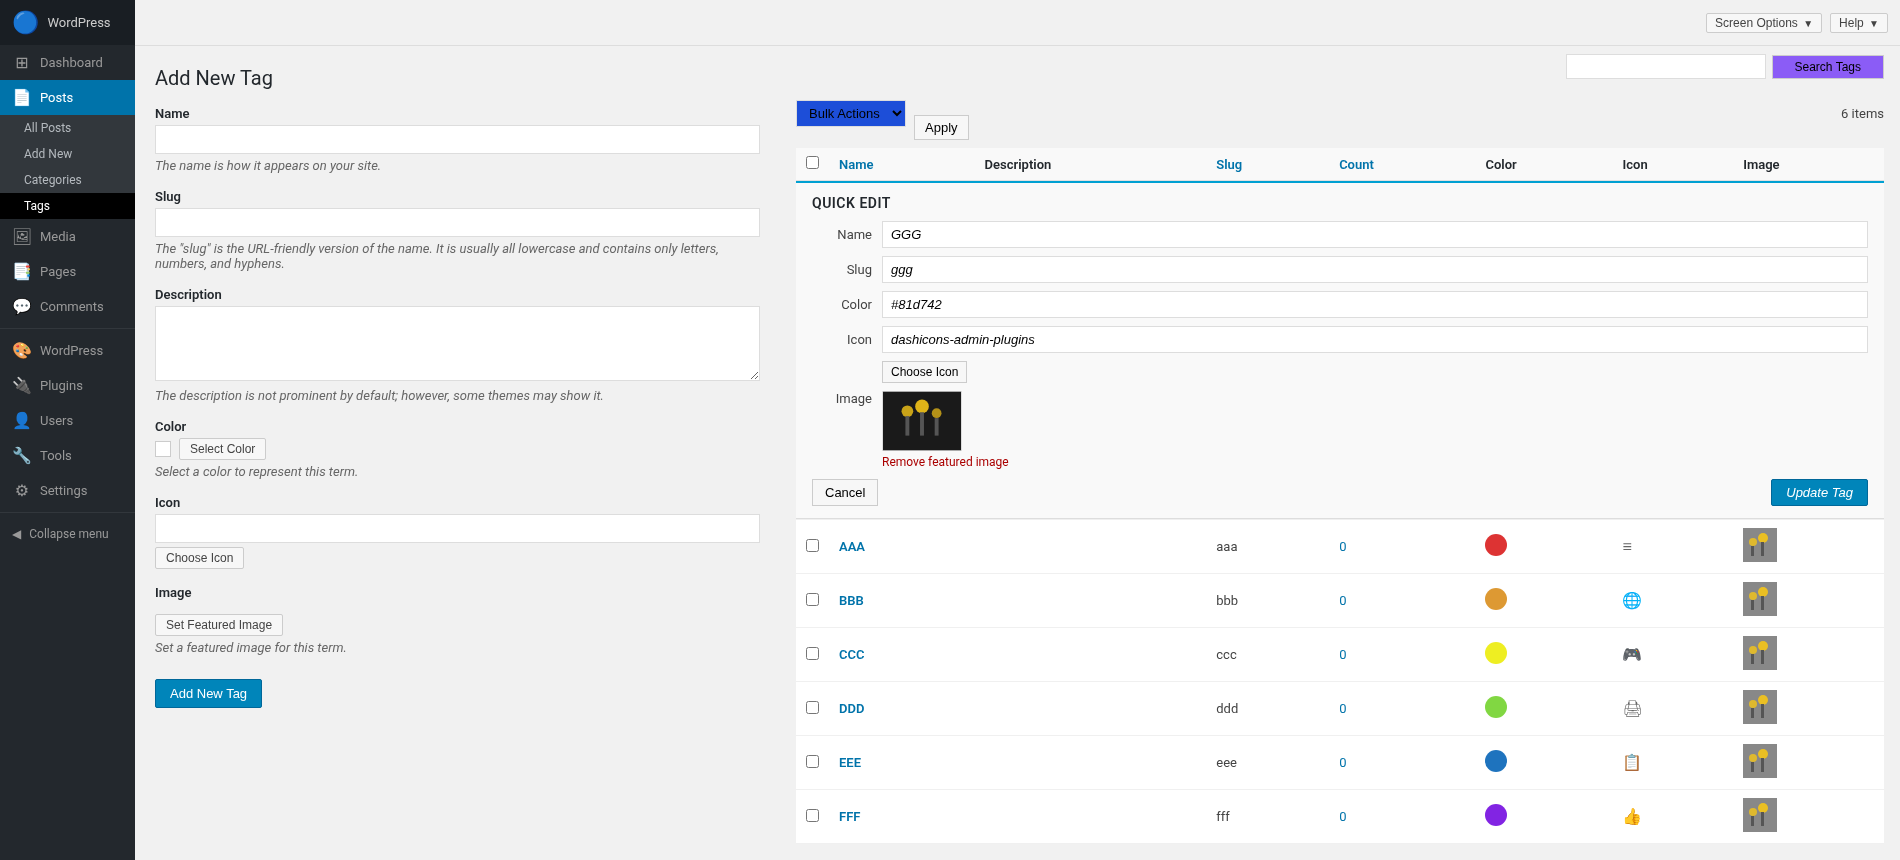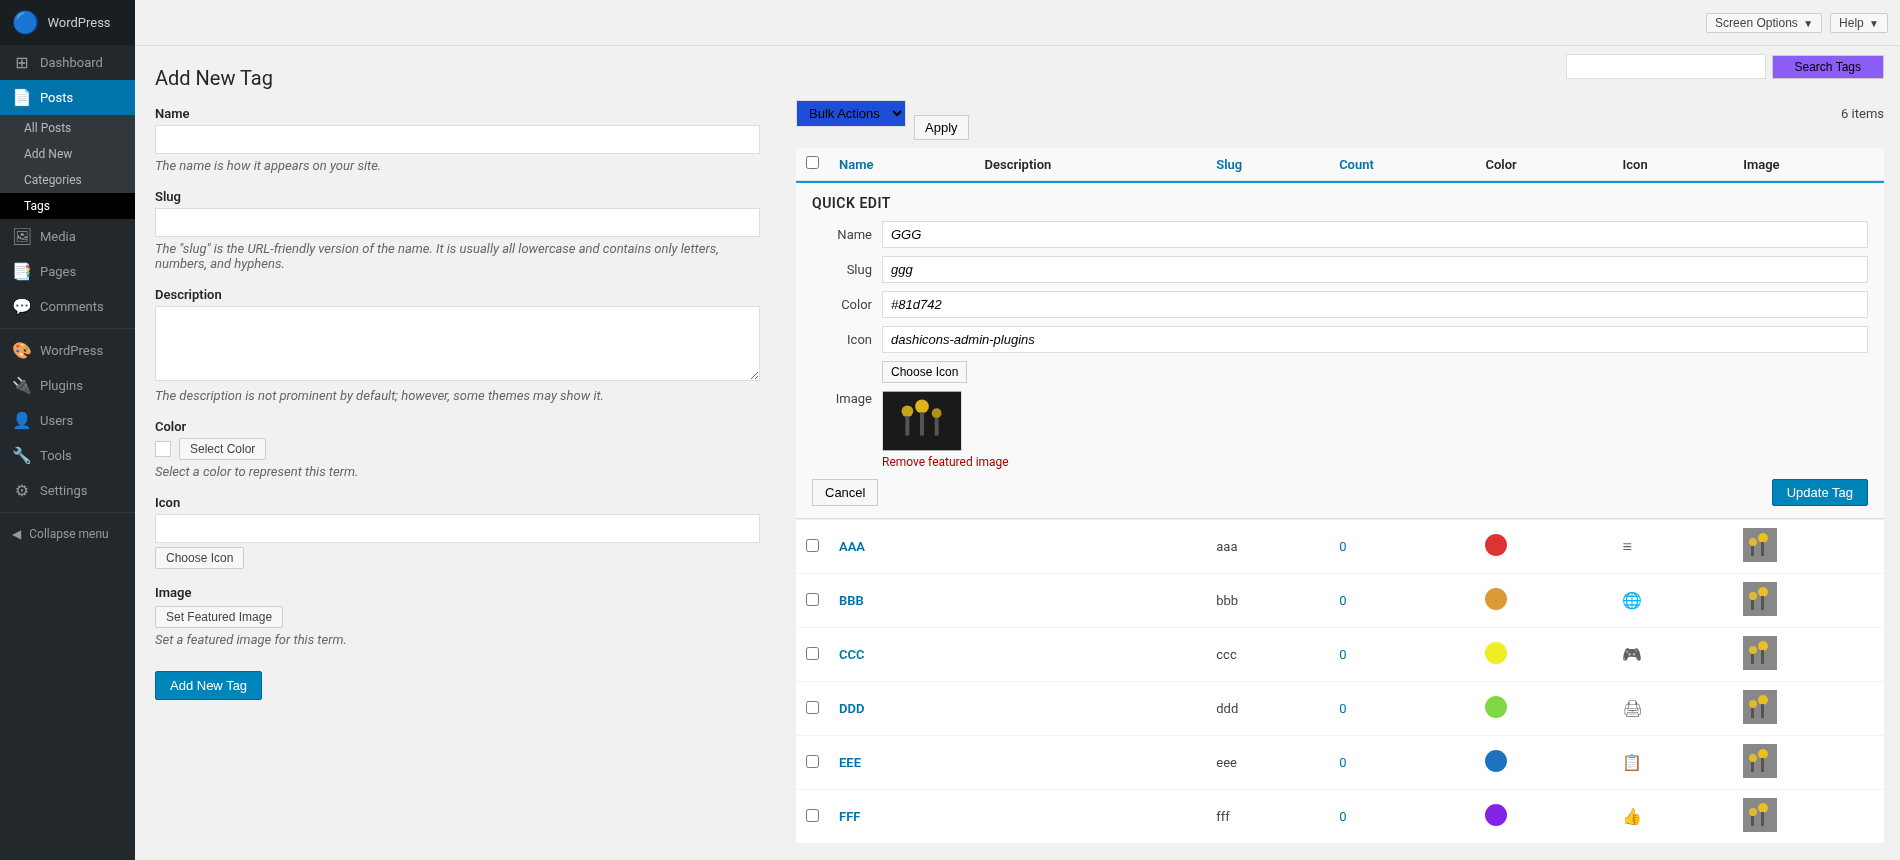--- a/index.html
+++ b/index.html
@@ -37,21 +37,21 @@
     .form-row { margin-bottom: 16px; }
     .form-label { display: block; font-weight: 600; margin-bottom: 4px; color: #23282d; font-size: 13px; }
     .form-input { width: 100%; border: 1px solid #ddd; padding: 6px 8px; font-size: 13px; background: #fff; color: #444; border-radius: 0; }
     .form-hint { font-size: 13px; color: #666; margin-top: 4px; font-style: italic; }
     .form-textarea { width: 100%; border: 1px solid #ddd; padding: 6px 8px; font-size: 13px; background: #fff; color: #444; min-height: 75px; resize: vertical; }
 
     .color-row { display: flex; align-items: center; gap: 8px; margin-bottom: 4px; }
     .color-preview { width: 16px; height: 16px; border: 1px solid #ccc; background: #fff; }
     .select-color-btn { background: #f7f7f7; border: 1px solid #ccc; padding: 3px 10px; font-size: 12px; cursor: pointer; color: #444; border-radius: 2px; }
     .choose-icon-btn { background: #f7f7f7; border: 1px solid #ccc; padding: 3px 10px; font-size: 12px; cursor: pointer; color: #444; border-radius: 2px; display: block; margin-top: 4px; }
-    .set-image-btn { background: #f7f7f7; border: 1px solid #ccc; padding: 3px 10px; font-size: 12px; cursor: pointer; color: #444; border-radius: 2px; display: block; margin-top: 6px; }
+    .set-image-btn { background: #f7f7f7; border: 1px solid #ccc; padding: 3px 10px; font-size: 12px; cursor: pointer; color: #444; border-radius: 2px; display: block; margin-top: 14px; }
 
     .add-new-btn { background: #0085ba; border: 1px solid #006799; color: #fff; padding: 6px 14px; font-size: 13px; cursor: pointer; border-radius: 2px; margin-top: 8px; }
 
     
     .right-panel { flex: 1; padding: 0 16px 16px 16px; overflow-y: auto; background: #f1f1f1; }
 
     
     .search-bar { display: flex; justify-content: flex-end; align-items: center; padding: 8px 0; gap: 6px; }
     .search-input { border: 1px solid #ddd; padding: 4px 8px; font-size: 13px; width: 200px; background: #fff; }
     .search-btn { background: #8b5cf6; border: 1px solid #ccc; padding: 4px 22px; font-size: 12px; cursor: pointer; }
@@ -70,21 +70,21 @@
 
     
     .quick-edit-row td { padding: 0; background: #f9f9f9; }
     .quick-edit-panel { padding: 12px 16px; border-top: 2px solid #00a0d2; border-bottom: 1px solid #ddd; }
     .quick-edit-title { font-size: 14px; font-weight: 600; color: #23282d; margin-bottom: 10px; text-transform: uppercase; letter-spacing: 0.5px; }
     .qe-row { display: flex; align-items: center; margin-bottom: 8px; gap: 10px; }
     .qe-label { width: 60px; font-size: 13px; color: #444; text-align: right; flex-shrink: 0; }
     .qe-input { flex: 1; border: 1px solid #ddd; padding: 5px 8px; font-size: 13px; background: #fff; font-style: italic; }
     .qe-actions { display: flex; justify-content: space-between; margin-top: 10px; }
     .cancel-btn { background: #f7f7f7; border: 1px solid #ccc; padding: 5px 12px; font-size: 13px; cursor: pointer; }
-    .update-btn { background: #0085ba; border: 1px solid #006799; color: #fff; padding: 5px 14px; font-size: 13px; cursor: pointer; border-radius: 2px; }
+    .update-btn { background: #0085ba; border: 1px solid #006799; color: #fff; padding: 5px 14px; font-size: 13px; cursor: pointer; border-radius: 2px; font-style: italic; }
     .choose-icon-sm { background: #f7f7f7; border: 1px solid #ccc; padding: 3px 8px; font-size: 12px; cursor: pointer; }
 
     
     .tag-name-link { color: #0073aa; text-decoration: none; font-weight: 600; }
     .tag-count-link { color: #0073aa; text-decoration: none; }
     .color-circle { width: 22px; height: 22px; border-radius: 50%; display: inline-block; }
     .icon-sym { font-size: 16px; color: #666; }
 
     
     .qe-image { width: 80px; height: 60px; object-fit: cover; background: #333; display: inline-block; border: 1px solid #ddd; }

